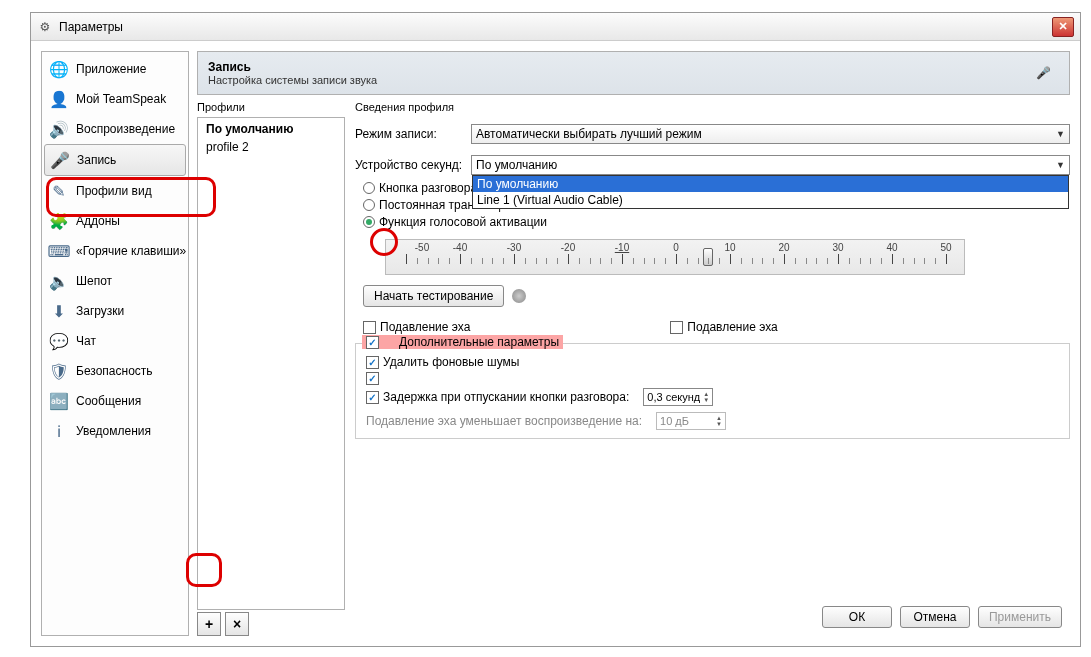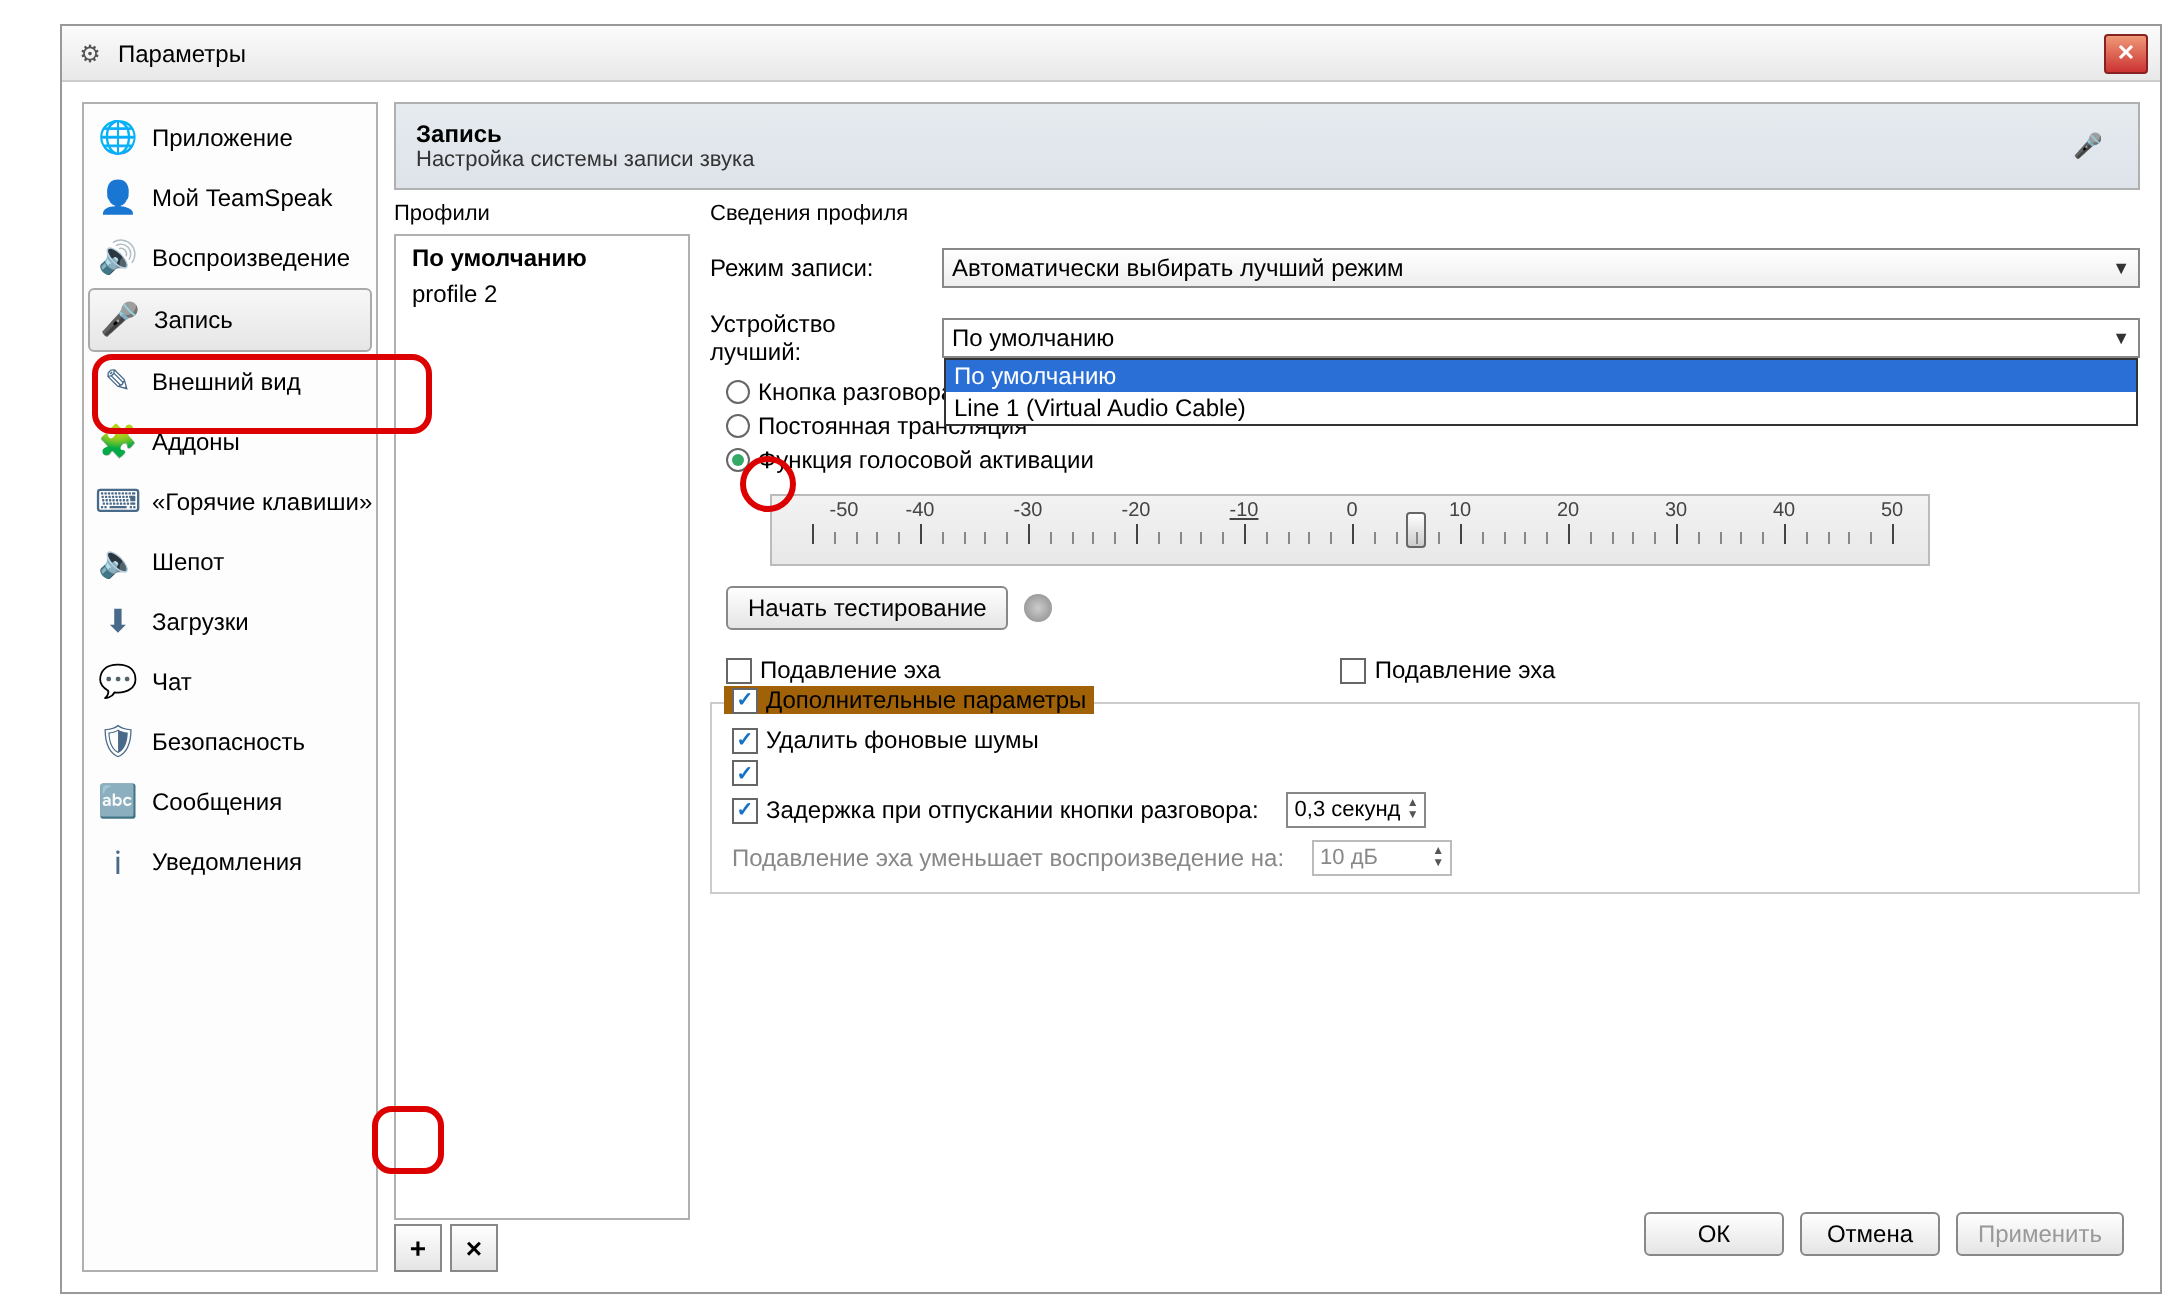--- a/index.html
+++ b/index.html
@@ -47,21 +47,21 @@
 .tick.small { top: 18px; height: 6px; background: #888; }
 .slider-handle { position: absolute; top: 8px; width: 10px; height: 18px; background: linear-gradient(#fff,#ccc); border: 1px solid #666; border-radius: 2px; transform: translateX(-50%); cursor: pointer; }
 .btn { height: 22px; border: 1px solid #888; background: linear-gradient(#fefefe,#e5e5e5); padding: 0 10px; font-size: 12px; cursor: pointer; border-radius: 3px; }
 .btn.disabled { color: #999; cursor: default; }
 .test-row { display: flex; align-items: center; gap: 8px; margin-left: 8px; margin-bottom: 10px; }
 .led { width: 14px; height: 14px; border-radius: 50%; background: radial-gradient(#ccc,#888); }
 .check-row { display: flex; align-items: center; gap: 4px; margin: 3px 0; font-size: 12px; }
 .chk { width: 13px; height: 13px; border: 1px solid #666; background: #fff; display: inline-flex; align-items: center; justify-content: center; font-size: 10px; color: #1573c7; }
 .chk.checked::after { content: "✓"; font-weight: bold; }
 .groupbox { border: 1px solid #ccc; padding: 8px 10px; margin-top: 6px; position: relative; }
-.groupbox .legend { position: absolute; top: -9px; left: 6px; background: #a16207; padding: 0 4px; display: flex; align-items: center; gap: 4px; font-size: 12px; }
+.groupbox .legend { position: absolute; top: -9px; left: 6px; background: #fca5a5; padding: 0 4px; display: flex; align-items: center; gap: 20px; font-size: 12px; }
 .inline-input { width: 70px; height: 18px; border: 1px solid #888; font-size: 11px; padding: 0 3px; display: inline-flex; align-items: center; justify-content: space-between; }
 .spinner-arrows { display: flex; flex-direction: column; font-size: 6px; line-height: 6px; color: #555; }
 .echo-row { display: flex; align-items: center; gap: 4px; font-size: 12px; color: #888; margin-top: 6px; }
 .footer { position: absolute; right: 18px; bottom: 18px; display: flex; gap: 8px; }
 .footer .btn { min-width: 70px; }
 .highlight-red { position: absolute; border: 3px solid #d00; border-radius: 10px; pointer-events: none; z-index: 200; }
 </style>
 </head>
 <body>
 
@@ -88,21 +88,21 @@
         <div class="sidebar-item">
             <span class="sidebar-icon">🔊</span>
             <span>Воспроизведение</span>
           </div>
         <div class="sidebar-item selected">
             <span class="sidebar-icon">🎤</span>
             <span>Запись</span>
           </div>
         <div class="sidebar-item">
             <span class="sidebar-icon">✎</span>
-            <span>Внешний вид</span>
+            <span>Профили вид</span>
           </div>
         <div class="sidebar-item">
             <span class="sidebar-icon">🧩</span>
             <span>Аддоны</span>
           </div>
         <div class="sidebar-item">
             <span class="sidebar-icon">⌨</span>
             <span>«Горячие клавиши»</span>
           </div>
         <div class="sidebar-item">
@@ -158,21 +158,21 @@
 
             <div class="form-row">
               <div class="form-label">Режим записи:</div>
               <div class="combo">
                 <span>Автоматически выбирать лучший режим</span>
                 <span class="chev">▼</span>
               </div>
             </div>
 
             <div class="form-row" style="position:relative">
-              <div class="form-label">Устройство лучший:</div>
+              <div class="form-label">Устройство секунд:</div>
               <div class="combo open-hl" style="position:relative">
                 <span>По умолчанию</span>
                 <span class="chev">▼</span>
                 <div class="dropdown">
                   <div class="dropdown-item hl">По умолчанию</div>
                   <div class="dropdown-item">Line 1 (Virtual Audio Cable)</div>
                 </div>
               </div>
             </div>
 

